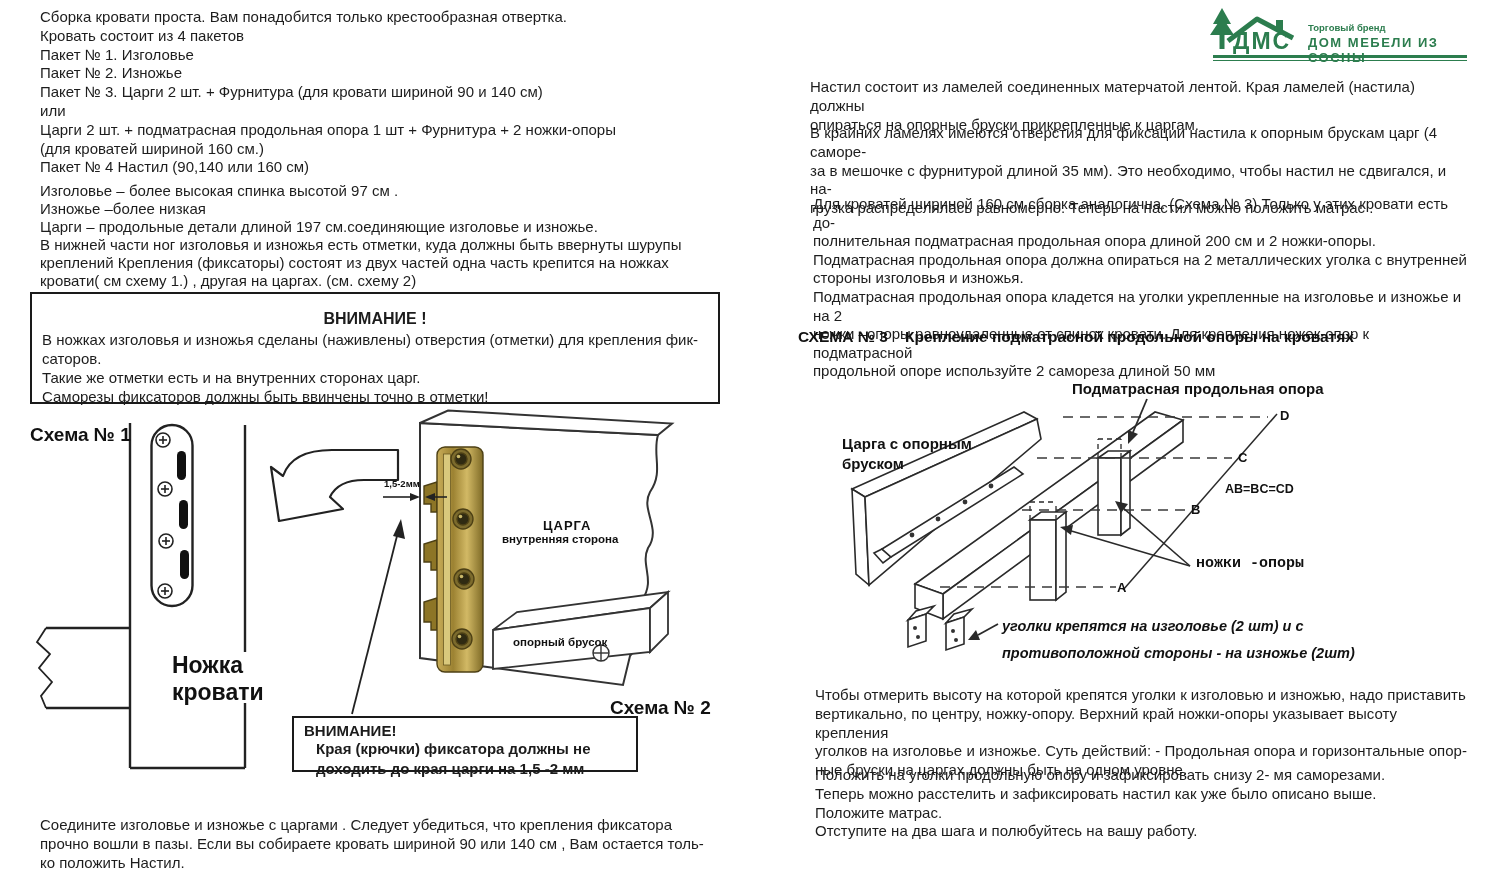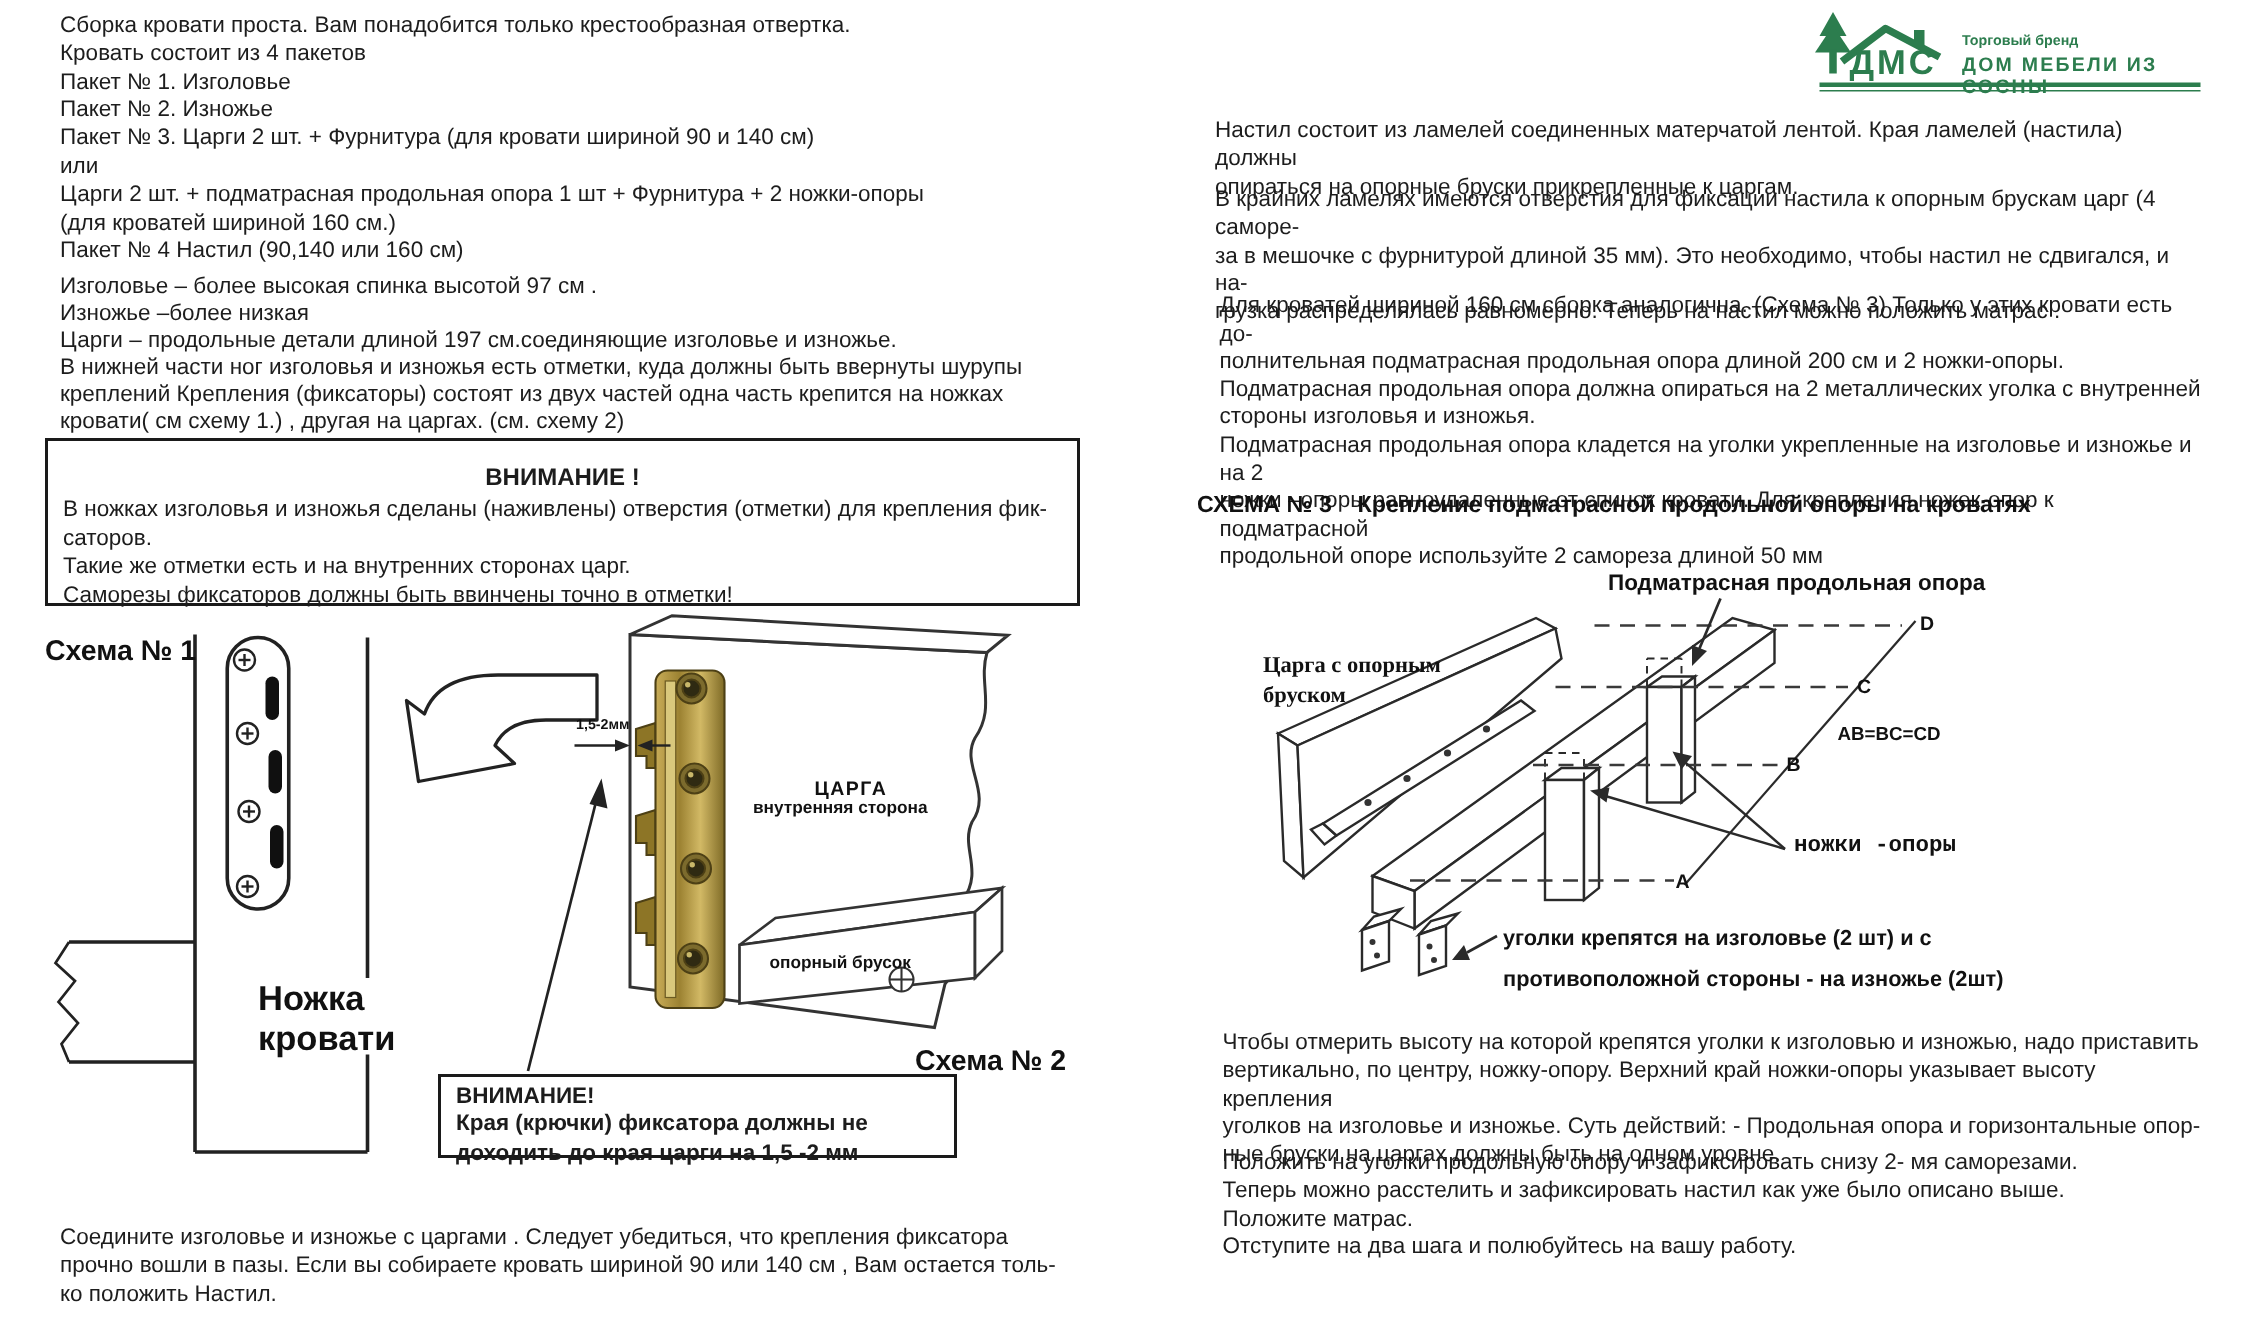--- a/index.html
+++ b/index.html
@@ -231,21 +231,21 @@
   <div class="lbl txt" style="left:543px;top:518px;font-size:13px;letter-spacing:1px;">ЦАРГА</div>
 
   <div class="lbl txt" style="left:502px;top:533px;font-size:11.5px;">внутренняя сторона</div>
 
   <div class="lbl txt" style="left:513px;top:636px;font-size:11.5px;">опорный брусок</div>
 
   <div class="lbl txt" style="left:610px;top:697px;font-size:19px;">Схема № 2</div>
 
   <div class="wbox txt" style="left:292px;top:716px;width:346px;height:56px;padding:4px 10px;">
     <div style="font-weight:bold;font-size:15px;">ВНИМАНИЕ!</div>
-    <div style="font-weight:bold;font-size:15px;line-height:19.5px;white-space:pre-line;">Края (крючки) фиксатора должны не
+    <div style="font-weight:bold;font-size:15px;line-height:19.5px;white-space:pre-line;margin-left:12px;">Края (крючки) фиксатора должны не
 доходить до края царги на 1,5 -2 мм</div>
   </div>
 
   <div class="para txt" style="left:40px;top:816px;width:680px;">Соедините изголовье и изножье с царгами . Следует убедиться, что крепления фиксатора
 прочно вошли в пазы. Если вы собираете кровать шириной 90 или 140 см , Вам остается толь-
 ко положить  Настил.</div>
 
   <div class="para txt" style="left:810px;top:78px;width:660px;">Настил  состоит из ламелей соединенных матерчатой лентой. Края ламелей (настила) должны
 опираться на опорные бруски прикрепленные к царгам.</div>
 
@@ -259,33 +259,33 @@
 стороны изголовья и изножья.
 Подматрасная продольная опора кладется на уголки укрепленные на изголовье и изножье и на 2
 ножки –опоры равноудаленные от спинок кровати. Для крепления ножек-опор к подматрасной
 продольной опоре используйте 2 самореза длиной 50 мм</div>
 
   <div class="lbl txt" style="left:798px;top:328px;font-size:15.5px;">СХЕМА № 3</div>
   <div class="lbl txt" style="left:905px;top:328px;font-size:15.5px;">Крепление подматрасной продольной опоры  на кроватях</div>
 
   <div class="lbl txt" style="left:1072px;top:380px;font-size:15px;">Подматрасная продольная опора</div>
 
-  <div class="lbl txt" style="left:842px;top:434px;font-size:15px;line-height:20px;font-family:Liberation Serif, serif;">Царга с опорным
+  <div class="lbl txt" style="left:842px;top:434px;font-size:15px;line-height:20px;">Царга с опорным
 бруском</div>
 
   <div class="lbl txt" style="left:1225px;top:482px;font-size:12.5px;">AB=BC=CD</div>
 
   <div class="lbl txt" style="left:1117px;top:580px;font-size:13px;">A</div>
   <div class="lbl txt" style="left:1191px;top:502px;font-size:13px;">B</div>
   <div class="lbl txt" style="left:1238px;top:450px;font-size:13px;">C</div>
   <div class="lbl txt" style="left:1280px;top:408px;font-size:13px;">D</div>
 
   <div class="lbl txt" style="left:1196px;top:555px;font-size:15px;font-family:Liberation Mono, monospace;">ножки -опоры</div>
 
-  <div class="lbl txt" style="left:1002px;top:613px;font-size:14.5px;line-height:27px;">уголки крепятся на изголовье (2 шт) и с
+  <div class="lbl txt" style="left:1002px;top:613px;font-size:14.5px;line-height:27px;font-style:italic;">уголки крепятся на изголовье (2 шт) и с
 противоположной стороны - на изножье (2шт)</div>
 
   <div class="para txt" style="left:815px;top:686px;width:655px;">Чтобы отмерить высоту на которой крепятся уголки к изголовью и изножью, надо  приставить
 вертикально, по центру, ножку-опору. Верхний край ножки-опоры указывает высоту крепления
 уголков на изголовье и изножье. Суть действий: - Продольная опора и горизонтальные опор-
 ные бруски на царгах должны быть на одном уровне.</div>
 
   <div class="para txt" style="left:815px;top:766px;width:655px;">Положить на уголки продольную  опору и зафиксировать снизу 2- мя саморезами.
 Теперь можно  расстелить и зафиксировать настил как уже было описано выше.
 Положите матрас.

